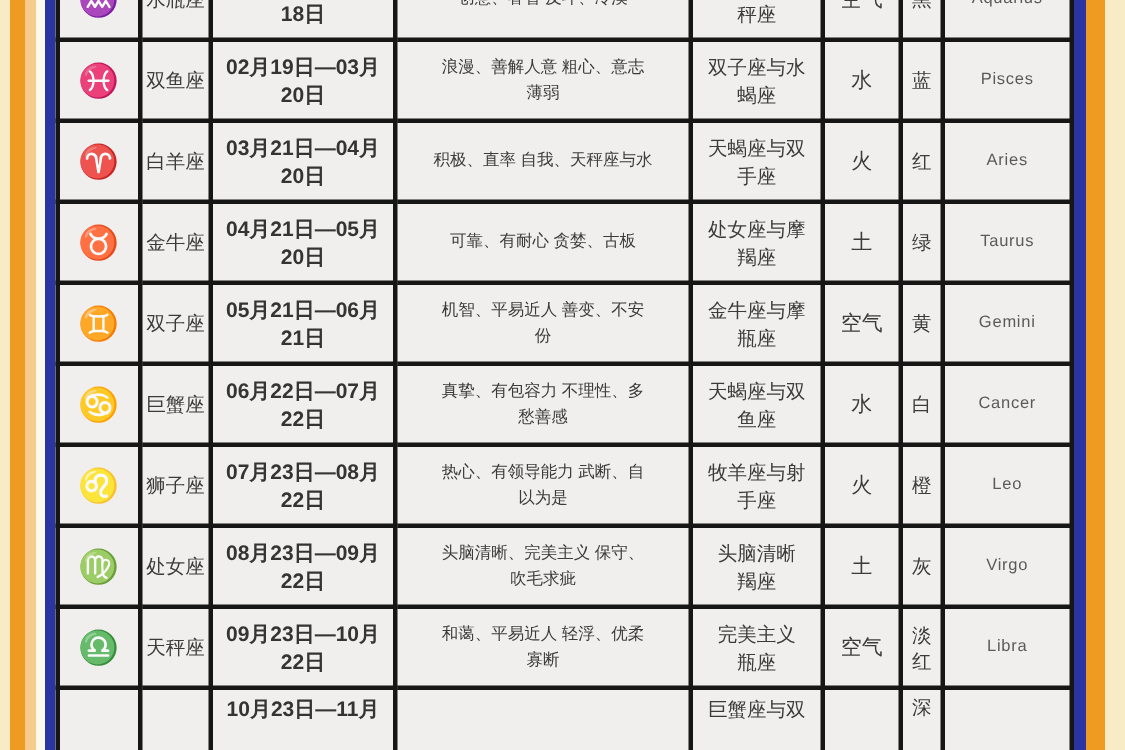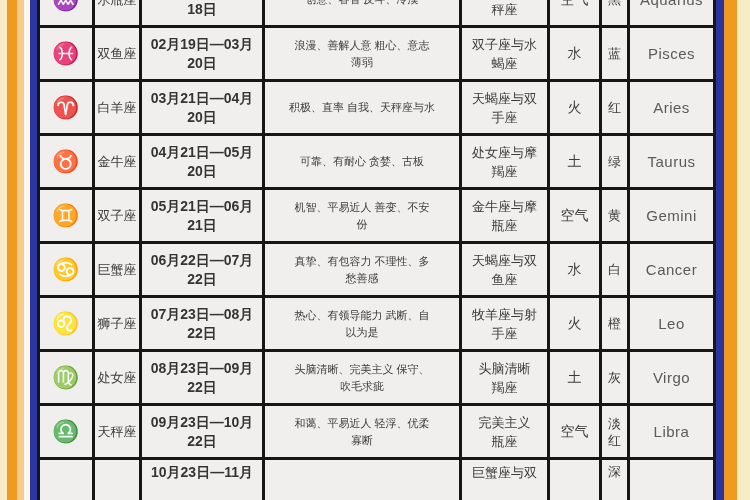--- a/index.html
+++ b/index.html
@@ -26,21 +26,21 @@
     color:#3b3b3b;font-size:13px;line-height:17px;
     padding:0;overflow:hidden;white-space:pre-line;
   }
   .c-sym .sym{font-size:22px;line-height:22px;display:inline-block;}
   .c-name{font-size:13px;margin-left:44px;}
   .c-date{font-size:14px;line-height:19px;font-weight:600;color:#343434;}
   .c-traits{font-size:11px;line-height:17px;}
   .c-match{font-size:13px;line-height:19px;}
   .c-elem{font-size:14px;}
   .c-color{font-size:13px;line-height:17px;}
-  .c-eng{font-size:15px;color:#5a5a5a;letter-spacing:.5px;}
+  .c-eng{font-size:11px;color:#5a5a5a;letter-spacing:.5px;}
   tr.partial-bottom td{vertical-align:top;padding-top:3px;}
 </style>
 </head>
 <body>
 
 <div class="screen">
   <div class="table-wrap">
     <table>
       <colgroup>
         <col style="width:55px">

